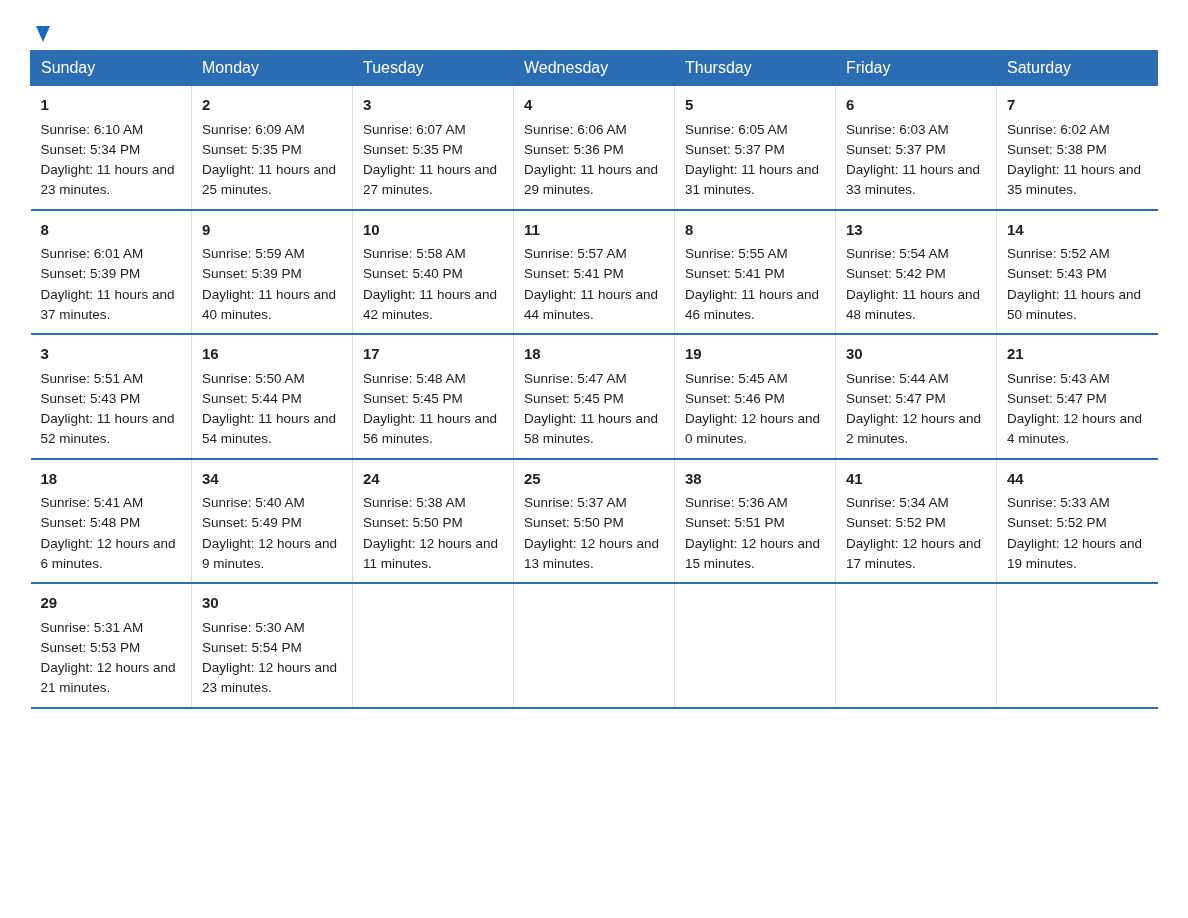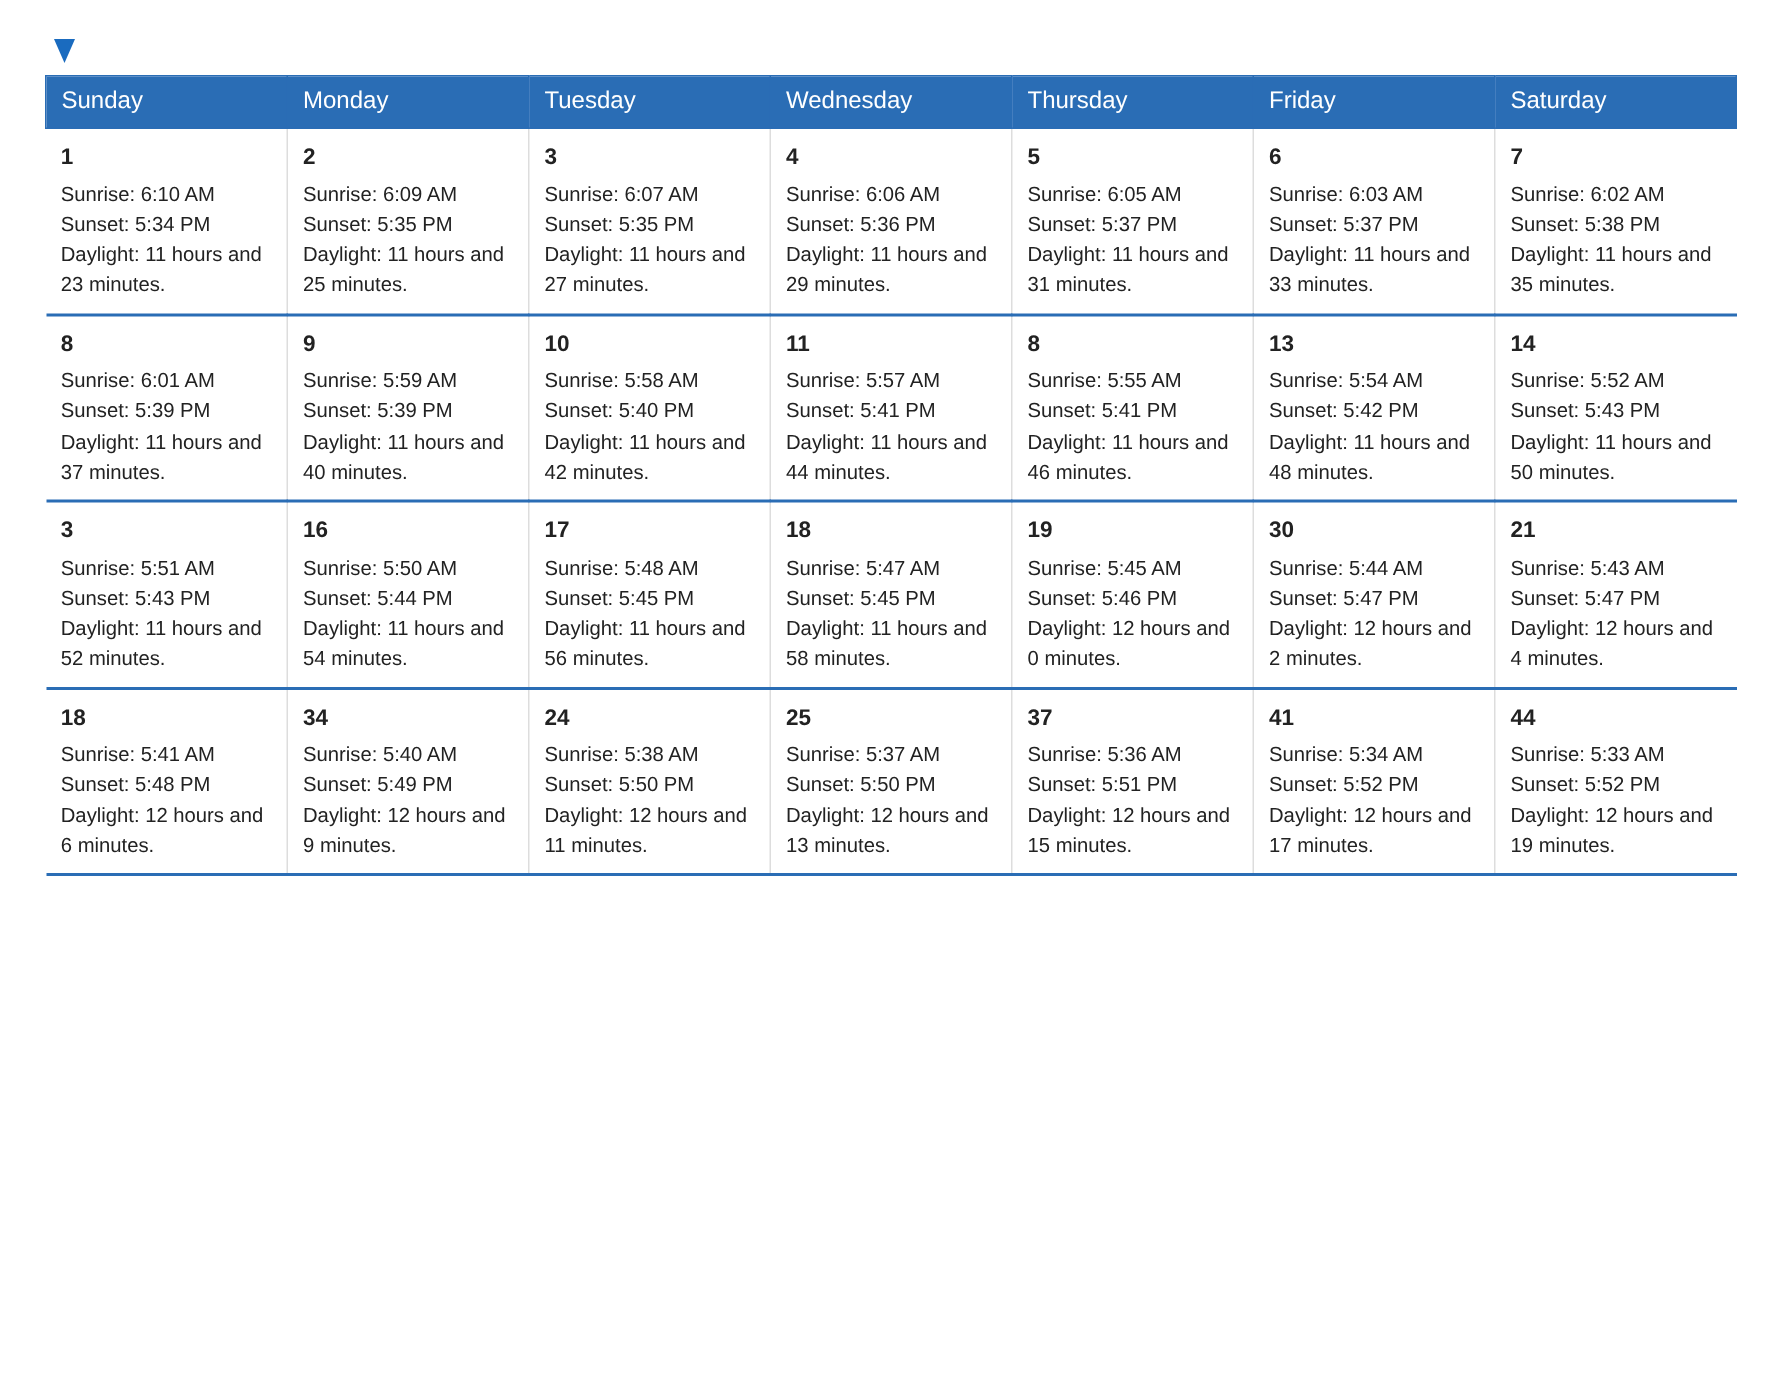--- a/index.html
+++ b/index.html
@@ -146,18 +146,27 @@
         <td><span class="day-num">18</span>Sunrise: 5:47 AM<br>Sunset: 5:45 PM<br>Daylight: 11 hours and 58 minutes.</td>
         <td><span class="day-num">19</span>Sunrise: 5:45 AM<br>Sunset: 5:46 PM<br>Daylight: 12 hours and 0 minutes.</td>
         <td><span class="day-num">30</span>Sunrise: 5:44 AM<br>Sunset: 5:47 PM<br>Daylight: 12 hours and 2 minutes.</td>
         <td><span class="day-num">21</span>Sunrise: 5:43 AM<br>Sunset: 5:47 PM<br>Daylight: 12 hours and 4 minutes.</td>
       </tr>
       <tr>
         <td><span class="day-num">18</span>Sunrise: 5:41 AM<br>Sunset: 5:48 PM<br>Daylight: 12 hours and 6 minutes.</td>
         <td><span class="day-num">34</span>Sunrise: 5:40 AM<br>Sunset: 5:49 PM<br>Daylight: 12 hours and 9 minutes.</td>
         <td><span class="day-num">24</span>Sunrise: 5:38 AM<br>Sunset: 5:50 PM<br>Daylight: 12 hours and 11 minutes.</td>
         <td><span class="day-num">25</span>Sunrise: 5:37 AM<br>Sunset: 5:50 PM<br>Daylight: 12 hours and 13 minutes.</td>
-        <td><span class="day-num">37</span>Sunrise: 5:36 AM<br>Sunset: 5:51 PM<br>Daylight: 12 hours and 15 minutes.</td>
+        <td><span class="day-num">38</span>Sunrise: 5:36 AM<br>Sunset: 5:51 PM<br>Daylight: 12 hours and 15 minutes.</td>
         <td><span class="day-num">41</span>Sunrise: 5:34 AM<br>Sunset: 5:52 PM<br>Daylight: 12 hours and 17 minutes.</td>
         <td><span class="day-num">44</span>Sunrise: 5:33 AM<br>Sunset: 5:52 PM<br>Daylight: 12 hours and 19 minutes.</td>
+      </tr>
+      <tr>
+        <td><span class="day-num">29</span>Sunrise: 5:31 AM<br>Sunset: 5:53 PM<br>Daylight: 12 hours and 21 minutes.</td>
+        <td><span class="day-num">30</span>Sunrise: 5:30 AM<br>Sunset: 5:54 PM<br>Daylight: 12 hours and 23 minutes.</td>
+        <td class="empty-cell"></td>
+        <td class="empty-cell"></td>
+        <td class="empty-cell"></td>
+        <td class="empty-cell"></td>
+        <td class="empty-cell"></td>
       </tr>
     </tbody>
 </table>
 
 </body></html>

